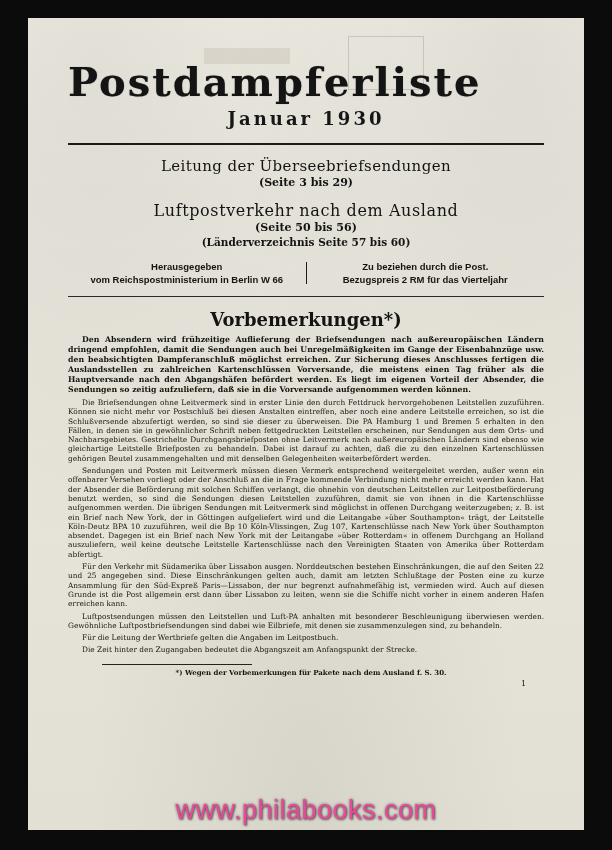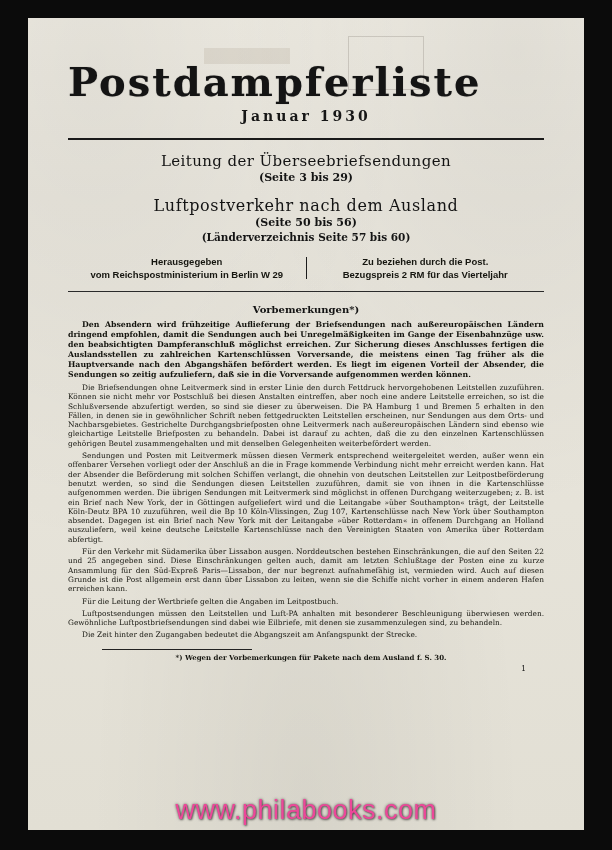--- a/index.html
+++ b/index.html
@@ -99,21 +99,21 @@
     font-size: 40px;
     letter-spacing: 2px;
     line-height: 1;
     margin: 0 0 2px 0;
     text-shadow: 0 0 1px rgba(0,0,0,0.35);
   }
   .masthead-sub {
     text-align: center;
     font-family: "DejaVu Serif", serif;
     font-weight: 700;
-    font-size: 14px;
+    font-size: 18px;
     letter-spacing: 3px;
     color: #161616;
     margin: 6px 0 14px 0;
   }
 
   .rule {
     height: 2px;
     background: #1a1a1a;
     margin: 10px auto 12px auto;
     width: 100%;
@@ -173,21 +173,21 @@
     margin: 2px 0;
   }
   .imprint .col .l1 { font-weight: 700; }
   .imprint .col .l2 { font-weight: 700; }
 
   
   .preface-title {
     text-align: center;
     font-family: "DejaVu Serif", serif;
     font-weight: 700;
-    font-size: 10px;
+    font-size: 18px;
     margin: 8px 0 5px 0;
     color: #131313;
   }
 
   .body {
     font-family: "DejaVu Serif", serif;
     font-size: 7.4px;
     line-height: 9.3px;
     text-align: justify;
     color: #15150f;
@@ -272,40 +272,40 @@
 
       <div class="sec">
         <h2 class="big">Luftpostverkehr nach dem Ausland</h2>
         <div class="pages">(Seite 50 bis 56)</div>
         <div class="pages small">(Länderverzeichnis Seite 57 bis 60)</div>
       </div>
 
       <div class="imprint">
         <div class="col">
           <div class="l1">Herausgegeben</div>
-          <div class="l2">vom Reichspostministerium in Berlin W 29</div>
+          <div class="l2">vom Reichspostministerium in Berlin W 66</div>
         </div>
         <div class="divider"></div>
         <div class="col">
           <div class="l1">Zu beziehen durch die Post.</div>
           <div class="l2">Bezugspreis 2 RM für das Vierteljahr</div>
         </div>
       </div>
 
       <div class="rule thin"></div>
 
       <div class="preface-title">Vorbemerkungen*)</div>
 
       <div class="body">
         <p class="lead">Den Absendern wird frühzeitige Auflieferung der Briefsendungen nach außereuropäischen Ländern dringend empfohlen, damit die Sendungen auch bei Unregelmäßigkeiten im Gange der Eisenbahnzüge usw. den beabsichtigten Dampferanschluß möglichst erreichen. Zur Sicherung dieses Anschlusses fertigen die Auslandsstellen zu zahlreichen Kartenschlüssen Vorversande, die meistens einen Tag früher als die Hauptversande nach den Abgangshäfen befördert werden. Es liegt im eigenen Vorteil der Absender, die Sendungen so zeitig aufzuliefern, daß sie in die Vorversande aufgenommen werden können.</p>
         <p>Die Briefsendungen ohne Leitvermerk sind in erster Linie den durch Fettdruck hervorgehobenen Leitstellen zuzuführen. Können sie nicht mehr vor Postschluß bei diesen Anstalten eintreffen, aber noch eine andere Leitstelle erreichen, so ist die Schlußversende abzufertigt werden, so sind sie dieser zu überweisen. Die PA Hamburg 1 und Bremen 5 erhalten in den Fällen, in denen sie in gewöhnlicher Schrift neben fettgedruckten Leitstellen erscheinen, nur Sendungen aus dem Orts- und Nachbarsgebietes. Gestrichelte Durchgangsbriefposten ohne Leitvermerk nach außereuropäischen Ländern sind ebenso wie gleichartige Leitstelle Briefposten zu behandeln. Dabei ist darauf zu achten, daß die zu den einzelnen Kartenschlüssen gehörigen Beutel zusammengehalten und mit denselben Gelegenheiten weiterbefördert werden.</p>
         <p>Sendungen und Posten mit Leitvermerk müssen diesen Vermerk entsprechend weitergeleitet werden, außer wenn ein offenbarer Versehen vorliegt oder der Anschluß an die in Frage kommende Verbindung nicht mehr erreicht werden kann. Hat der Absender die Beförderung mit solchen Schiffen verlangt, die ohnehin von deutschen Leitstellen zur Leitpostbeförderung benutzt werden, so sind die Sendungen diesen Leitstellen zuzuführen, damit sie von ihnen in die Kartenschlüsse aufgenommen werden. Die übrigen Sendungen mit Leitvermerk sind möglichst in offenen Durchgang weiterzugeben; z. B. ist ein Brief nach New York, der in Göttingen aufgeliefert wird und die Leitangabe »über Southampton« trägt, der Leitstelle Köln-Deutz BPA 10 zuzuführen, weil die Bp 10 Köln-Vlissingen, Zug 107, Kartenschlüsse nach New York über Southampton absendet. Dagegen ist ein Brief nach New York mit der Leitangabe »über Rotterdam« in offenem Durchgang an Holland auszuliefern, weil keine deutsche Leitstelle Kartenschlüsse nach den Vereinigten Staaten von Amerika über Rotterdam abfertigt.</p>
         <p>Für den Verkehr mit Südamerika über Lissabon ausgen. Norddeutschen bestehen Einschränkungen, die auf den Seiten 22 und 25 angegeben sind. Diese Einschränkungen gelten auch, damit am letzten Schlußtage der Posten eine zu kurze Ansammlung für den Süd-Expreß Paris—Lissabon, der nur begrenzt aufnahmefähig ist, vermieden wird. Auch auf diesen Grunde ist die Post allgemein erst dann über Lissabon zu leiten, wenn sie die Schiffe nicht vorher in einem anderen Hafen erreichen kann.</p>
+        <p>Luftpostsendungen müssen den Leitstellen und Luft-PA anhalten mit besonderer Beschleunigung überwiesen werden. Gewöhnliche Luftpostbriefsendungen sind dabei wie Eilbriefe, mit denen sie zusammenzulegen sind, zu behandeln.</p>
         <p>Für die Leitung der Wertbriefe gelten die Angaben im Leitpostbuch.</p>
-        <p>Luftpostsendungen müssen den Leitstellen und Luft-PA anhalten mit besonderer Beschleunigung überwiesen werden. Gewöhnliche Luftpostbriefsendungen sind dabei wie Eilbriefe, mit denen sie zusammenzulegen sind, zu behandeln.</p>
         <p>Die Zeit hinter den Zugangaben bedeutet die Abgangszeit am Anfangspunkt der Strecke.</p>
       </div>
 
       <div class="footnote-rule"></div>
       <div class="footnote">*) Wegen der Vorbemerkungen für Pakete nach dem Ausland f. S. 30.</div>
       <div class="pagenum">1</div>
 
     </div>
   </div>
 

